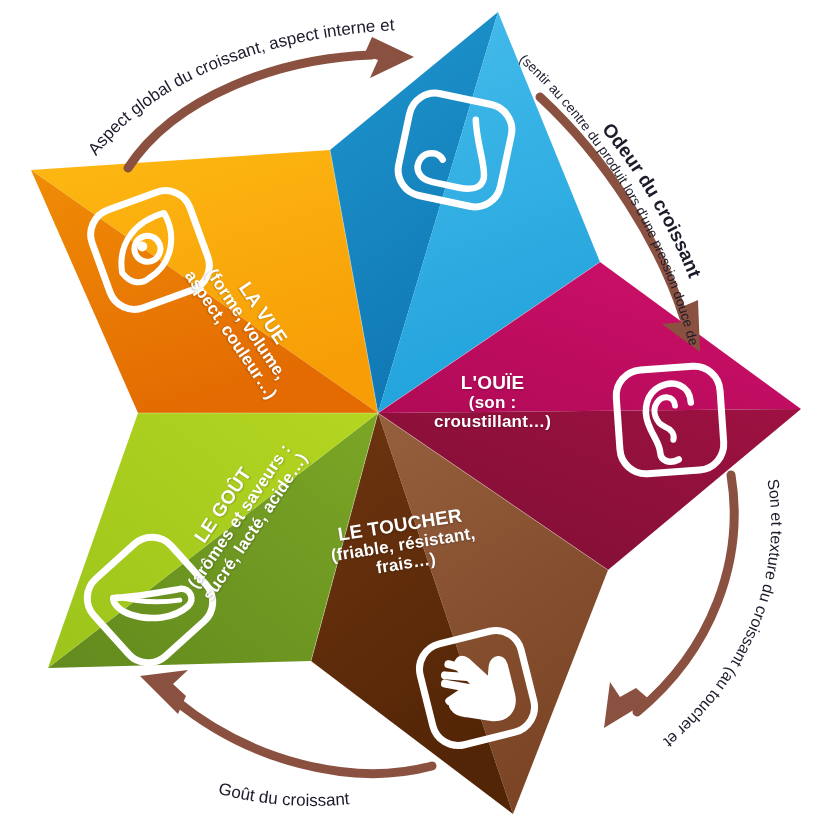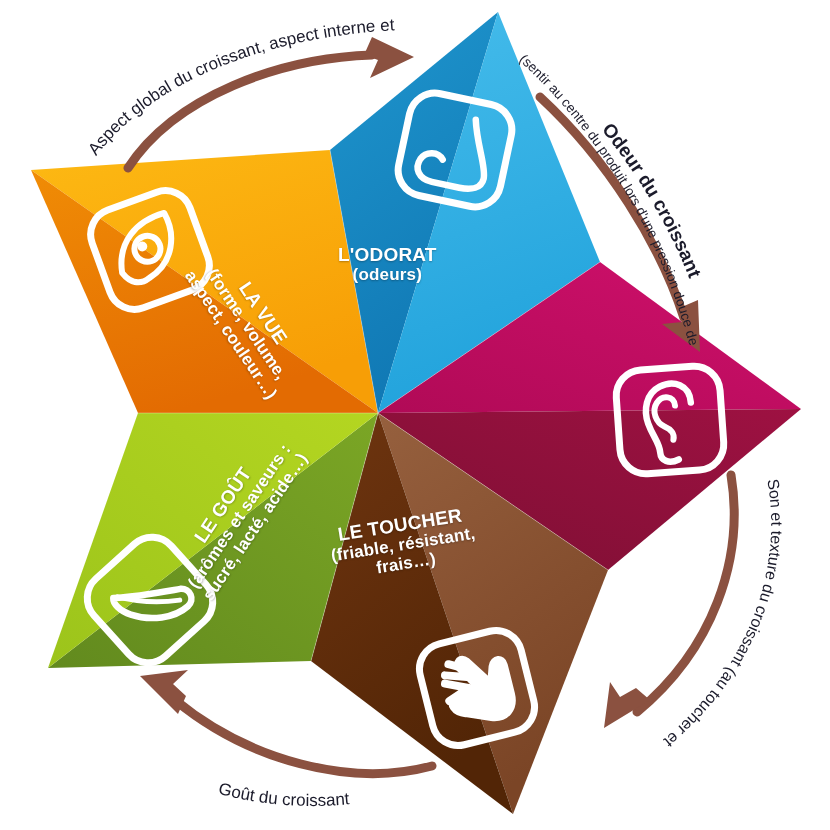--- a/index.html
+++ b/index.html
@@ -169,25 +169,26 @@
       <textPath href="#tp-2b" startOffset="1%">(sentir au centre du produit lors d'une pression douce de la section)</textPath>
     </text>
     <text font-family="Liberation Sans, sans-serif" font-size="16" fill="#1b1b2b">
       <textPath href="#tp-3" startOffset="2%">Son et texture du croissant (au toucher et en bouche)</textPath>
     </text>
     <text font-family="Liberation Sans, sans-serif" font-size="17" fill="#1b1b2b">
       <textPath href="#tp-4" startOffset="4%">Goût du croissant</textPath>
     </text>
   </svg>
 
-  <div class="sense-label" style="left:338px;top:244px;">
-    <span class="t1">L'ODORAT</span>
-    <span class="t2">(odeurs)</span>
-  </div>
-
+
+  <div class="sense-label" style="left:434px;top:372px;">
+    <span class="t1">L'OUÏE</span>
+    <span class="t2">(son :</span>
+    <span class="t2">croustillant…)</span>
+  </div>
 
   <div class="sense-label" style="left:330px;top:514px;transform:rotate(-9deg);">
     <span class="t1">LE TOUCHER</span>
     <span class="t2">(friable, résistant,</span>
     <span class="t2">frais…)</span>
   </div>
 
   <div class="sense-label" style="left:152px;top:486px;transform:rotate(-56deg);">
     <span class="t1">LE GOÛT</span>
     <span class="t2">(arômes et saveurs :</span>

